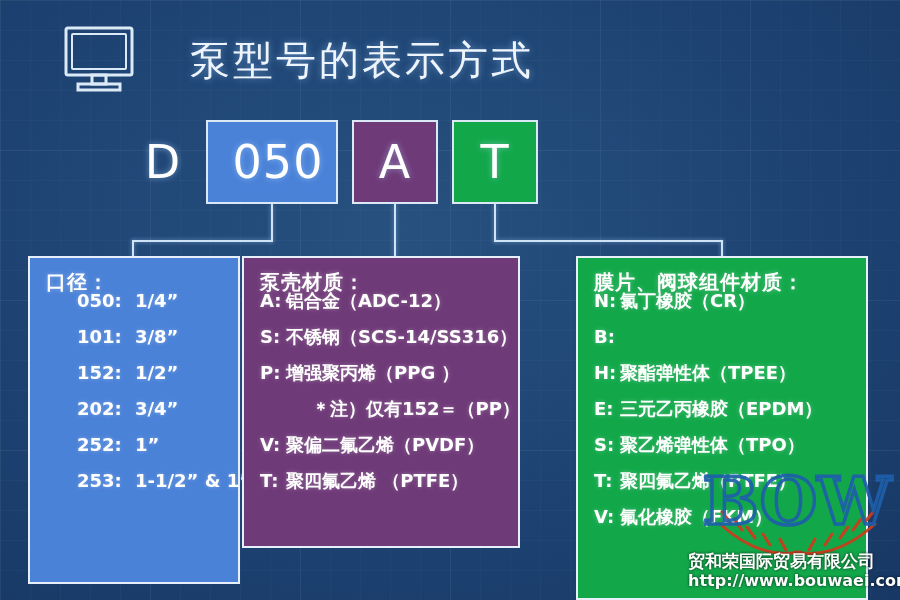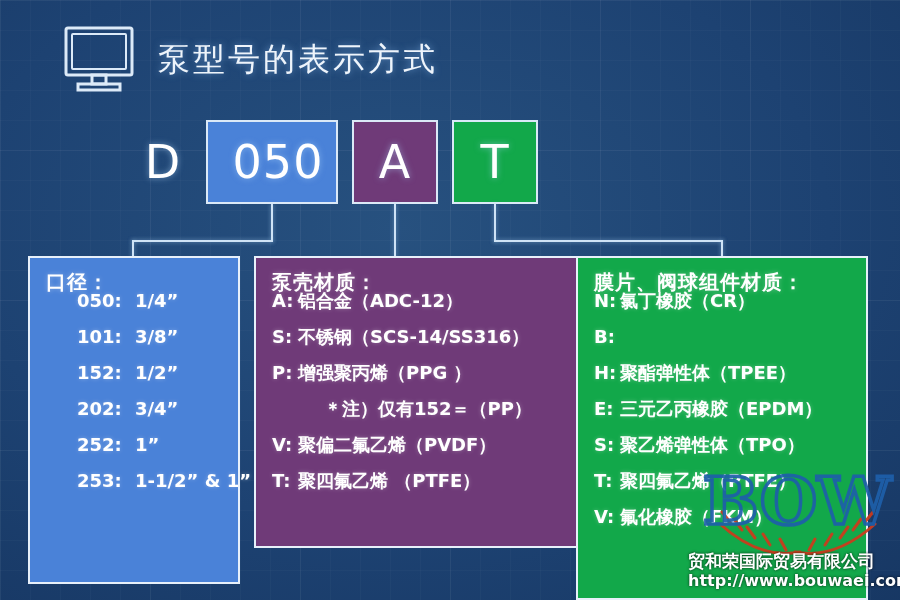--- a/index.html
+++ b/index.html
@@ -28,26 +28,27 @@
     position: absolute;
     left: 62px;
     top: 24px;
     display: flex;
     align-items: center;
     gap: 22px;
   }
   .monitor-icon { width: 74px; height: 72px; display:block; }
   .title {
     color: #eef4fb;
-    font-size: 32px;
+    font-size: 40px;
     letter-spacing: 3px;
     font-family: Liberation Mono, monospace;
     font-weight: 400;
     text-shadow: 0 0 7px rgba(150,200,255,0.55);
     white-space: nowrap;
+    margin-left: 32px;
   }
 
   
   .code-row { position: absolute; left: 130px; top: 120px; }
   .code-cell {
     position: absolute;
     top: 0;
     height: 84px;
     display: flex;
     align-items: center;
@@ -92,21 +93,21 @@
     text-shadow: 0 0 4px rgba(255,255,255,0.3);
     font-family: "DejaVu Sans", "Liberation Sans", sans-serif;
     font-weight: 700;
     font-size: 18px;
   }
   .panel .row .k { width: 60px; flex: none; }
   .panel .row.note { padding-left: 26px; }
 
   #panel-bore  { left: 28px;  top: 256px; width: 212px; height: 328px; background: #4a82d8; }
   #panel-bore .row .k { width: 58px; margin-left: 31px; }
-  #panel-case  { left: 254px; top: 256px; width: 325px; height: 292px; background: #6f3a78; }
+  #panel-case  { left: 242px; top: 256px; width: 278px; height: 292px; background: #6f3a78; }
   #panel-case .row .k { width: 26px; }
   #panel-elast { left: 576px; top: 256px; width: 292px; height: 344px; background: #12a84a; }
   #panel-elast .row .k { width: 26px; }
 
   
   .wm-logo {
     position: absolute;
     left: 700px;
     top: 452px;
     width: 195px;

